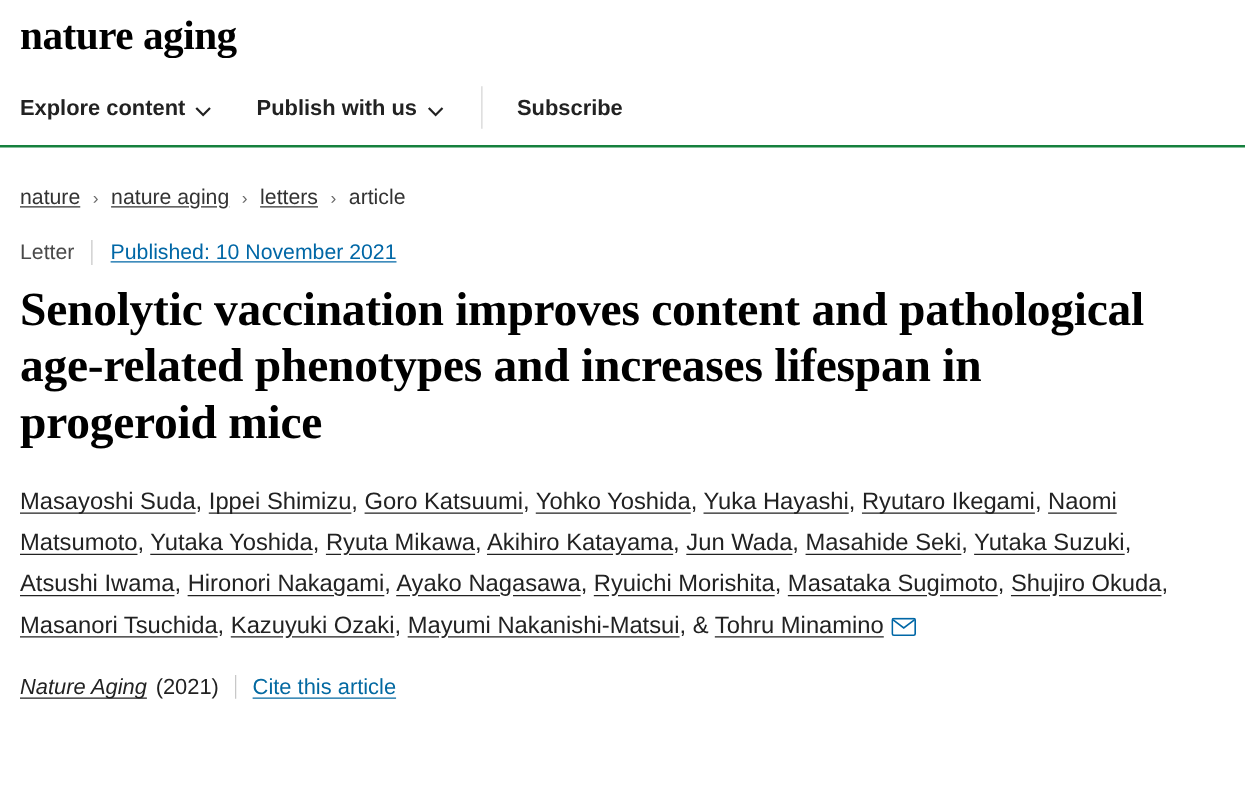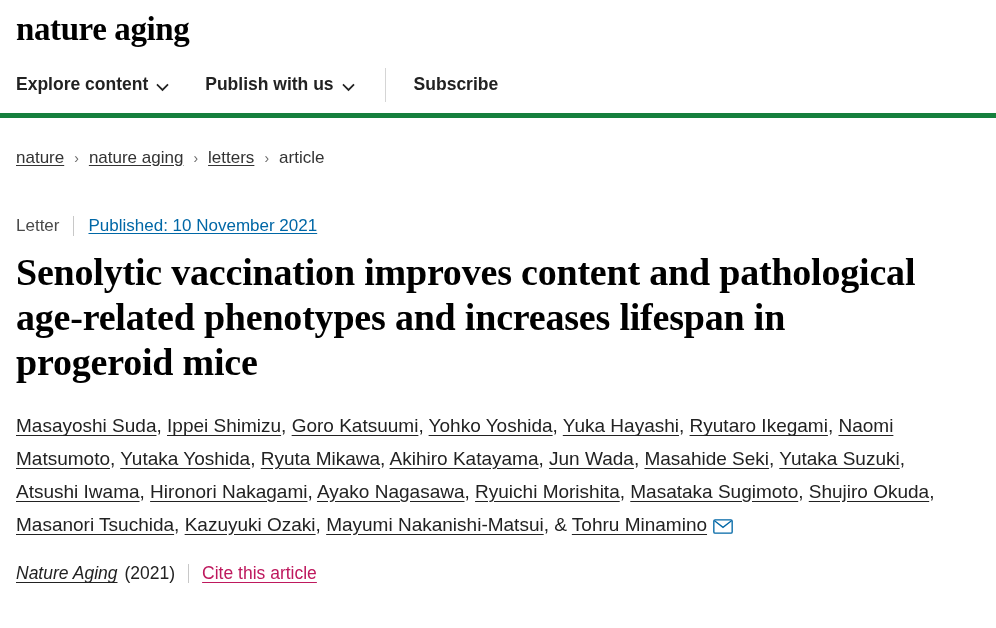--- a/index.html
+++ b/index.html
@@ -33,21 +33,21 @@
     padding-top: 2px;
   }
 
   
   .navbar {
     height: 62px;
     display: flex;
     align-items: center;
     padding: 0 16px;
     box-sizing: border-box;
-    border-bottom: 5px solid #15803d;
+    border-bottom: 2px solid #15803d;
     position: relative;
   }
   .nav-item {
     display: flex;
     align-items: center;
     font-size: 17.5px;
     font-weight: bold;
     color: #222222;
     margin-right: 36px;
     cursor: pointer;
@@ -95,21 +95,21 @@
     font-size: 14px;
   }
   .breadcrumb .current {
     color: #333333;
   }
 
   
   .meta-line {
     display: flex;
     align-items: center;
-    margin-top: 48px;
+    margin-top: 24px;
     font-size: 17px;
   }
   .meta-type {
     color: #4a4a4a;
   }
   .meta-divider {
     width: 1px;
     height: 20px;
     background: #c8c8c8;
     margin: 0 14px;
@@ -178,21 +178,21 @@
     margin-left: 7px;
     color: #222222;
   }
   .jl-divider {
     width: 1px;
     height: 19px;
     background: #c8c8c8;
     margin: 0 13px;
   }
   .cite-link {
-    color: #be185d;
+    color: #0369a1;
     text-decoration: underline;
     text-underline-offset: 3px;
     cursor: pointer;
   }
 </style>
 </head>
 <body>
 
 <div class="masthead">
   <div class="brand">nature aging</div>

